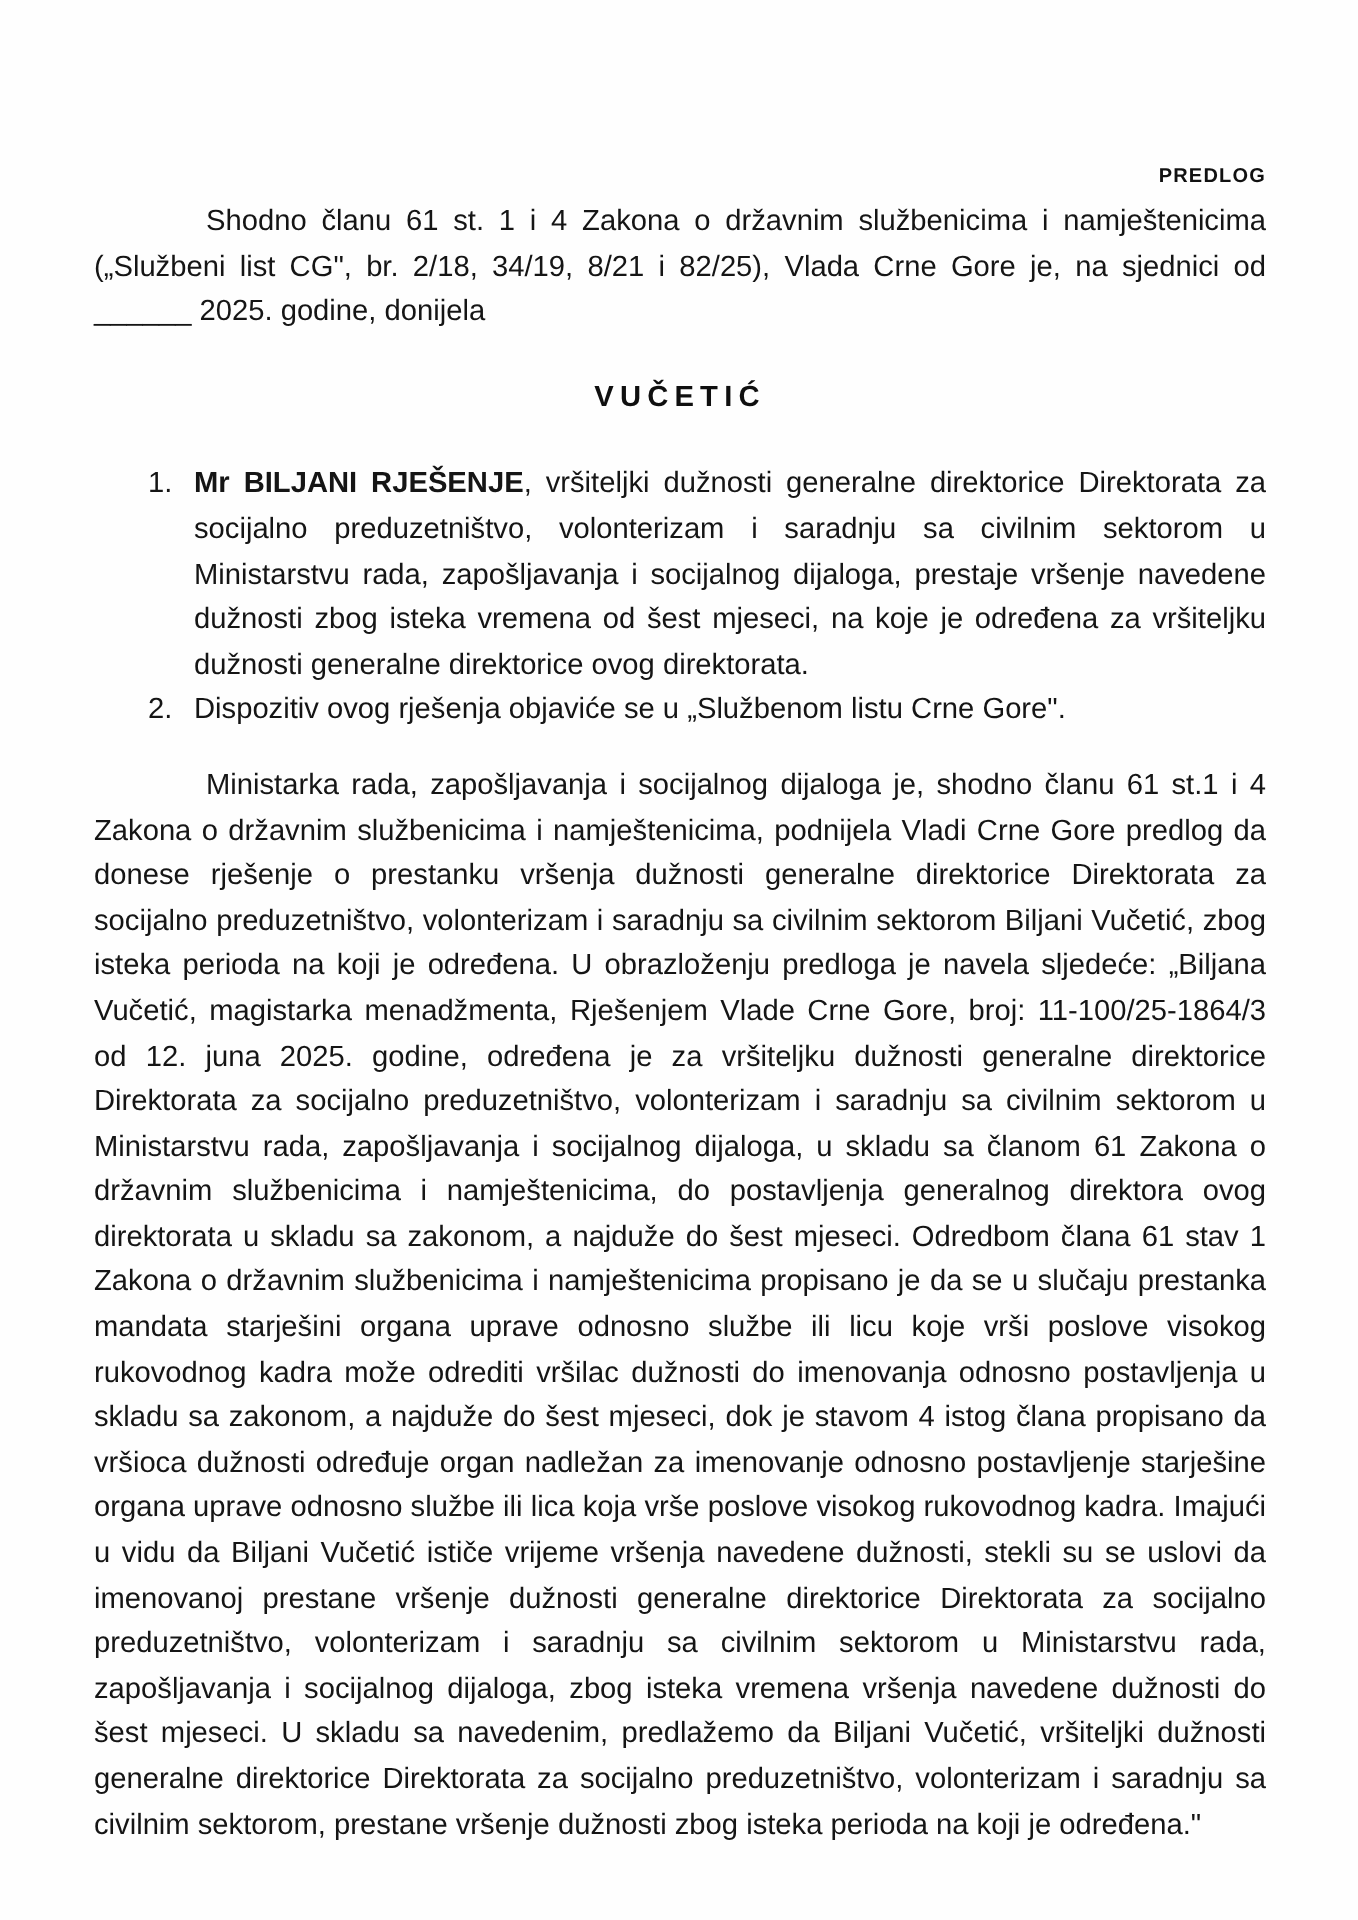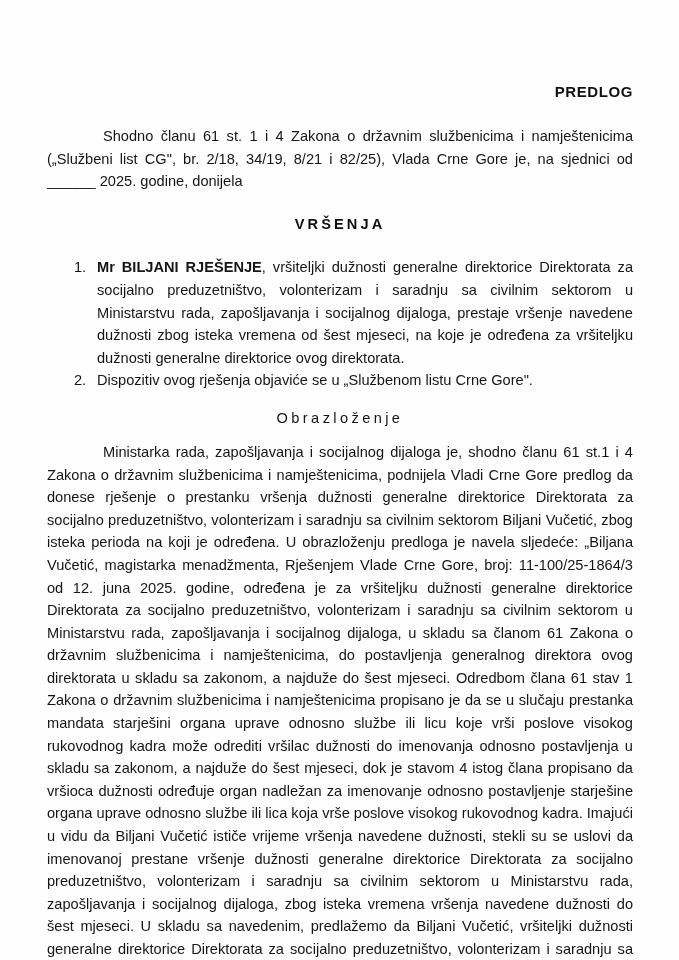--- a/index.html
+++ b/index.html
@@ -22,41 +22,41 @@
     height: 960px;
     background: #fefefe;
     box-sizing: border-box;
     padding: 0 46px 0 47px;
   }
 
   
   .doc-header {
     text-align: right;
     font-weight: bold;
-    font-size: 15px;
+    font-size: 10px;
     letter-spacing: 0.6px;
     padding-top: 83px;
     color: #111;
   }
 
   
   .para {
     text-align: justify;
     text-justify: inter-word;
     font-size: 14.6px;
     line-height: 22.6px;
     color: #151515;
     margin: 0;
   }
   .para.indent {
     text-indent: 56px;
   }
 
   .intro-block {
-    margin-top: 25px;
+    margin-top: 6px;
   }
 
   
   .title-block {
     margin-top: 22px;
     text-align: center;
     font-weight: bold;
     font-size: 14.6px;
     line-height: 18.6px;
     color: #0f0f0f;
@@ -117,34 +117,33 @@
 
 <div class="page">
 
   <div class="doc-header">PREDLOG</div>
 
   <div class="intro-block">
     <p class="para indent">Shodno članu 61 st. 1 i 4 Zakona o državnim službenicima i namještenicima („Službeni list CG", br. 2/18, 34/19, 8/21 i 82/25), Vlada Crne Gore je, na sjednici od ______ 2025. godine, donijela</p>
   </div>
 
   <div class="title-block">
-    <span class="title-main">VRŠENJA</span>
+    <span class="title-main">VUČETIĆ</span>
   </div>
 
   <ol class="ordered-list">
     <li>
       <span class="marker">1.</span>
       <b>Mr BILJANI RJEŠENJE</b><span>, vršiteljki dužnosti generalne direktorice Direktorata za socijalno preduzetništvo, volonterizam i saradnju sa civilnim sektorom u Ministarstvu rada, zapošljavanja i socijalnog dijaloga, prestaje vršenje navedene dužnosti zbog isteka vremena od šest mjeseci, na koje je određena za vršiteljku dužnosti generalne direktorice ovog direktorata.</span>
     </li>
     <li>
       <span class="marker">2.</span>
       <span>Dispozitiv ovog rješenja objaviće se u „Službenom listu Crne Gore".</span>
     </li>
   </ol>
 
-  <div class="section-heading">Obrazloženje</div>
 
   <div class="body-block">
     <p class="para indent">Ministarka rada, zapošljavanja i socijalnog dijaloga je, shodno članu 61 st.1 i 4 Zakona o državnim službenicima i namještenicima, podnijela Vladi Crne Gore predlog da donese rješenje o prestanku vršenja dužnosti generalne direktorice Direktorata za socijalno preduzetništvo, volonterizam i saradnju sa civilnim sektorom Biljani Vučetić, zbog isteka perioda na koji je određena. U obrazloženju predloga je navela sljedeće: „Biljana Vučetić, magistarka menadžmenta, Rješenjem Vlade Crne Gore, broj: 11-100/25-1864/3 od 12. juna 2025. godine, određena je za vršiteljku dužnosti generalne direktorice Direktorata za socijalno preduzetništvo, volonterizam i saradnju sa civilnim sektorom u Ministarstvu rada, zapošljavanja i socijalnog dijaloga, u skladu sa članom 61 Zakona o državnim službenicima i namještenicima, do postavljenja generalnog direktora ovog direktorata u skladu sa zakonom, a najduže do šest mjeseci. Odredbom člana 61 stav 1 Zakona o državnim službenicima i namještenicima propisano je da se u slučaju prestanka mandata starješini organa uprave odnosno službe ili licu koje vrši poslove visokog rukovodnog kadra može odrediti vršilac dužnosti do imenovanja odnosno postavljenja u skladu sa zakonom, a najduže do šest mjeseci, dok je stavom 4 istog člana propisano da vršioca dužnosti određuje organ nadležan za imenovanje odnosno postavljenje starješine organa uprave odnosno službe ili lica koja vrše poslove visokog rukovodnog kadra. Imajući u vidu da Biljani Vučetić ističe vrijeme vršenja navedene dužnosti, stekli su se uslovi da imenovanoj prestane vršenje dužnosti generalne direktorice Direktorata za socijalno preduzetništvo, volonterizam i saradnju sa civilnim sektorom u Ministarstvu rada, zapošljavanja i socijalnog dijaloga, zbog isteka vremena vršenja navedene dužnosti do šest mjeseci. U skladu sa navedenim, predlažemo da Biljani Vučetić, vršiteljki dužnosti generalne direktorice Direktorata za socijalno preduzetništvo, volonterizam i saradnju sa civilnim sektorom, prestane vršenje dužnosti zbog isteka perioda na koji je određena."</p>
 
   </div>
 
 </div>
 
 </body></html>

